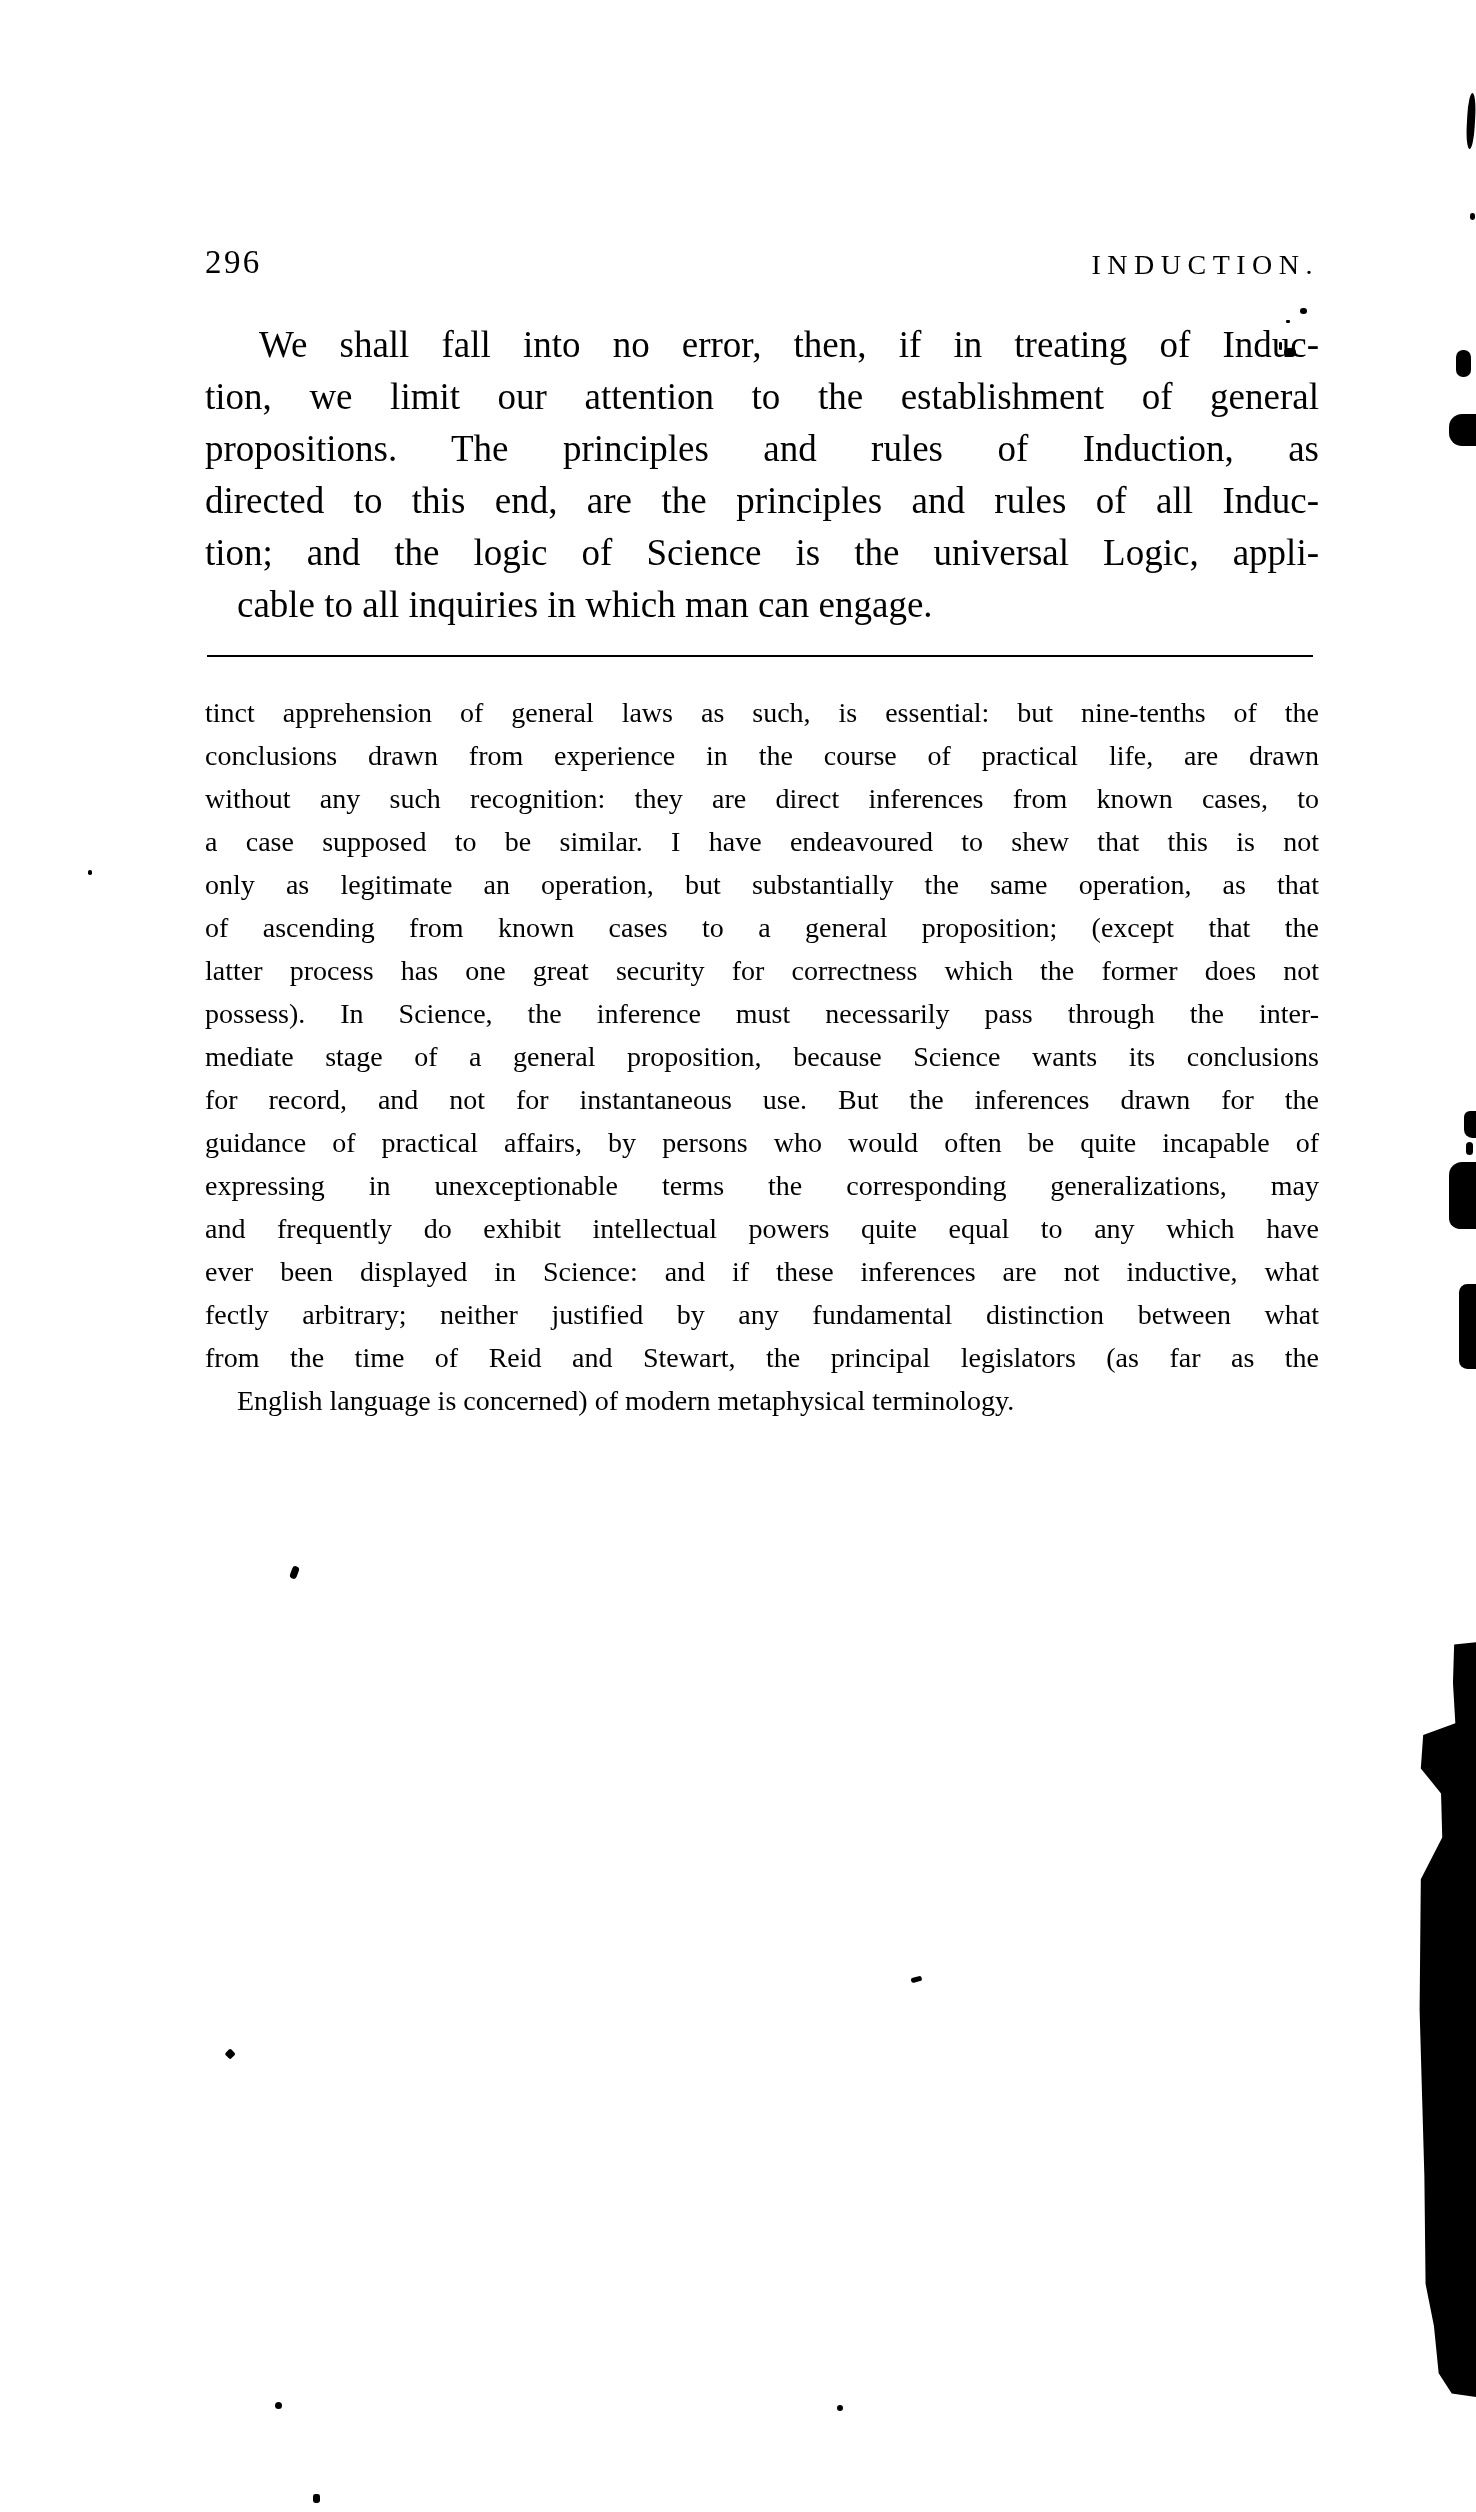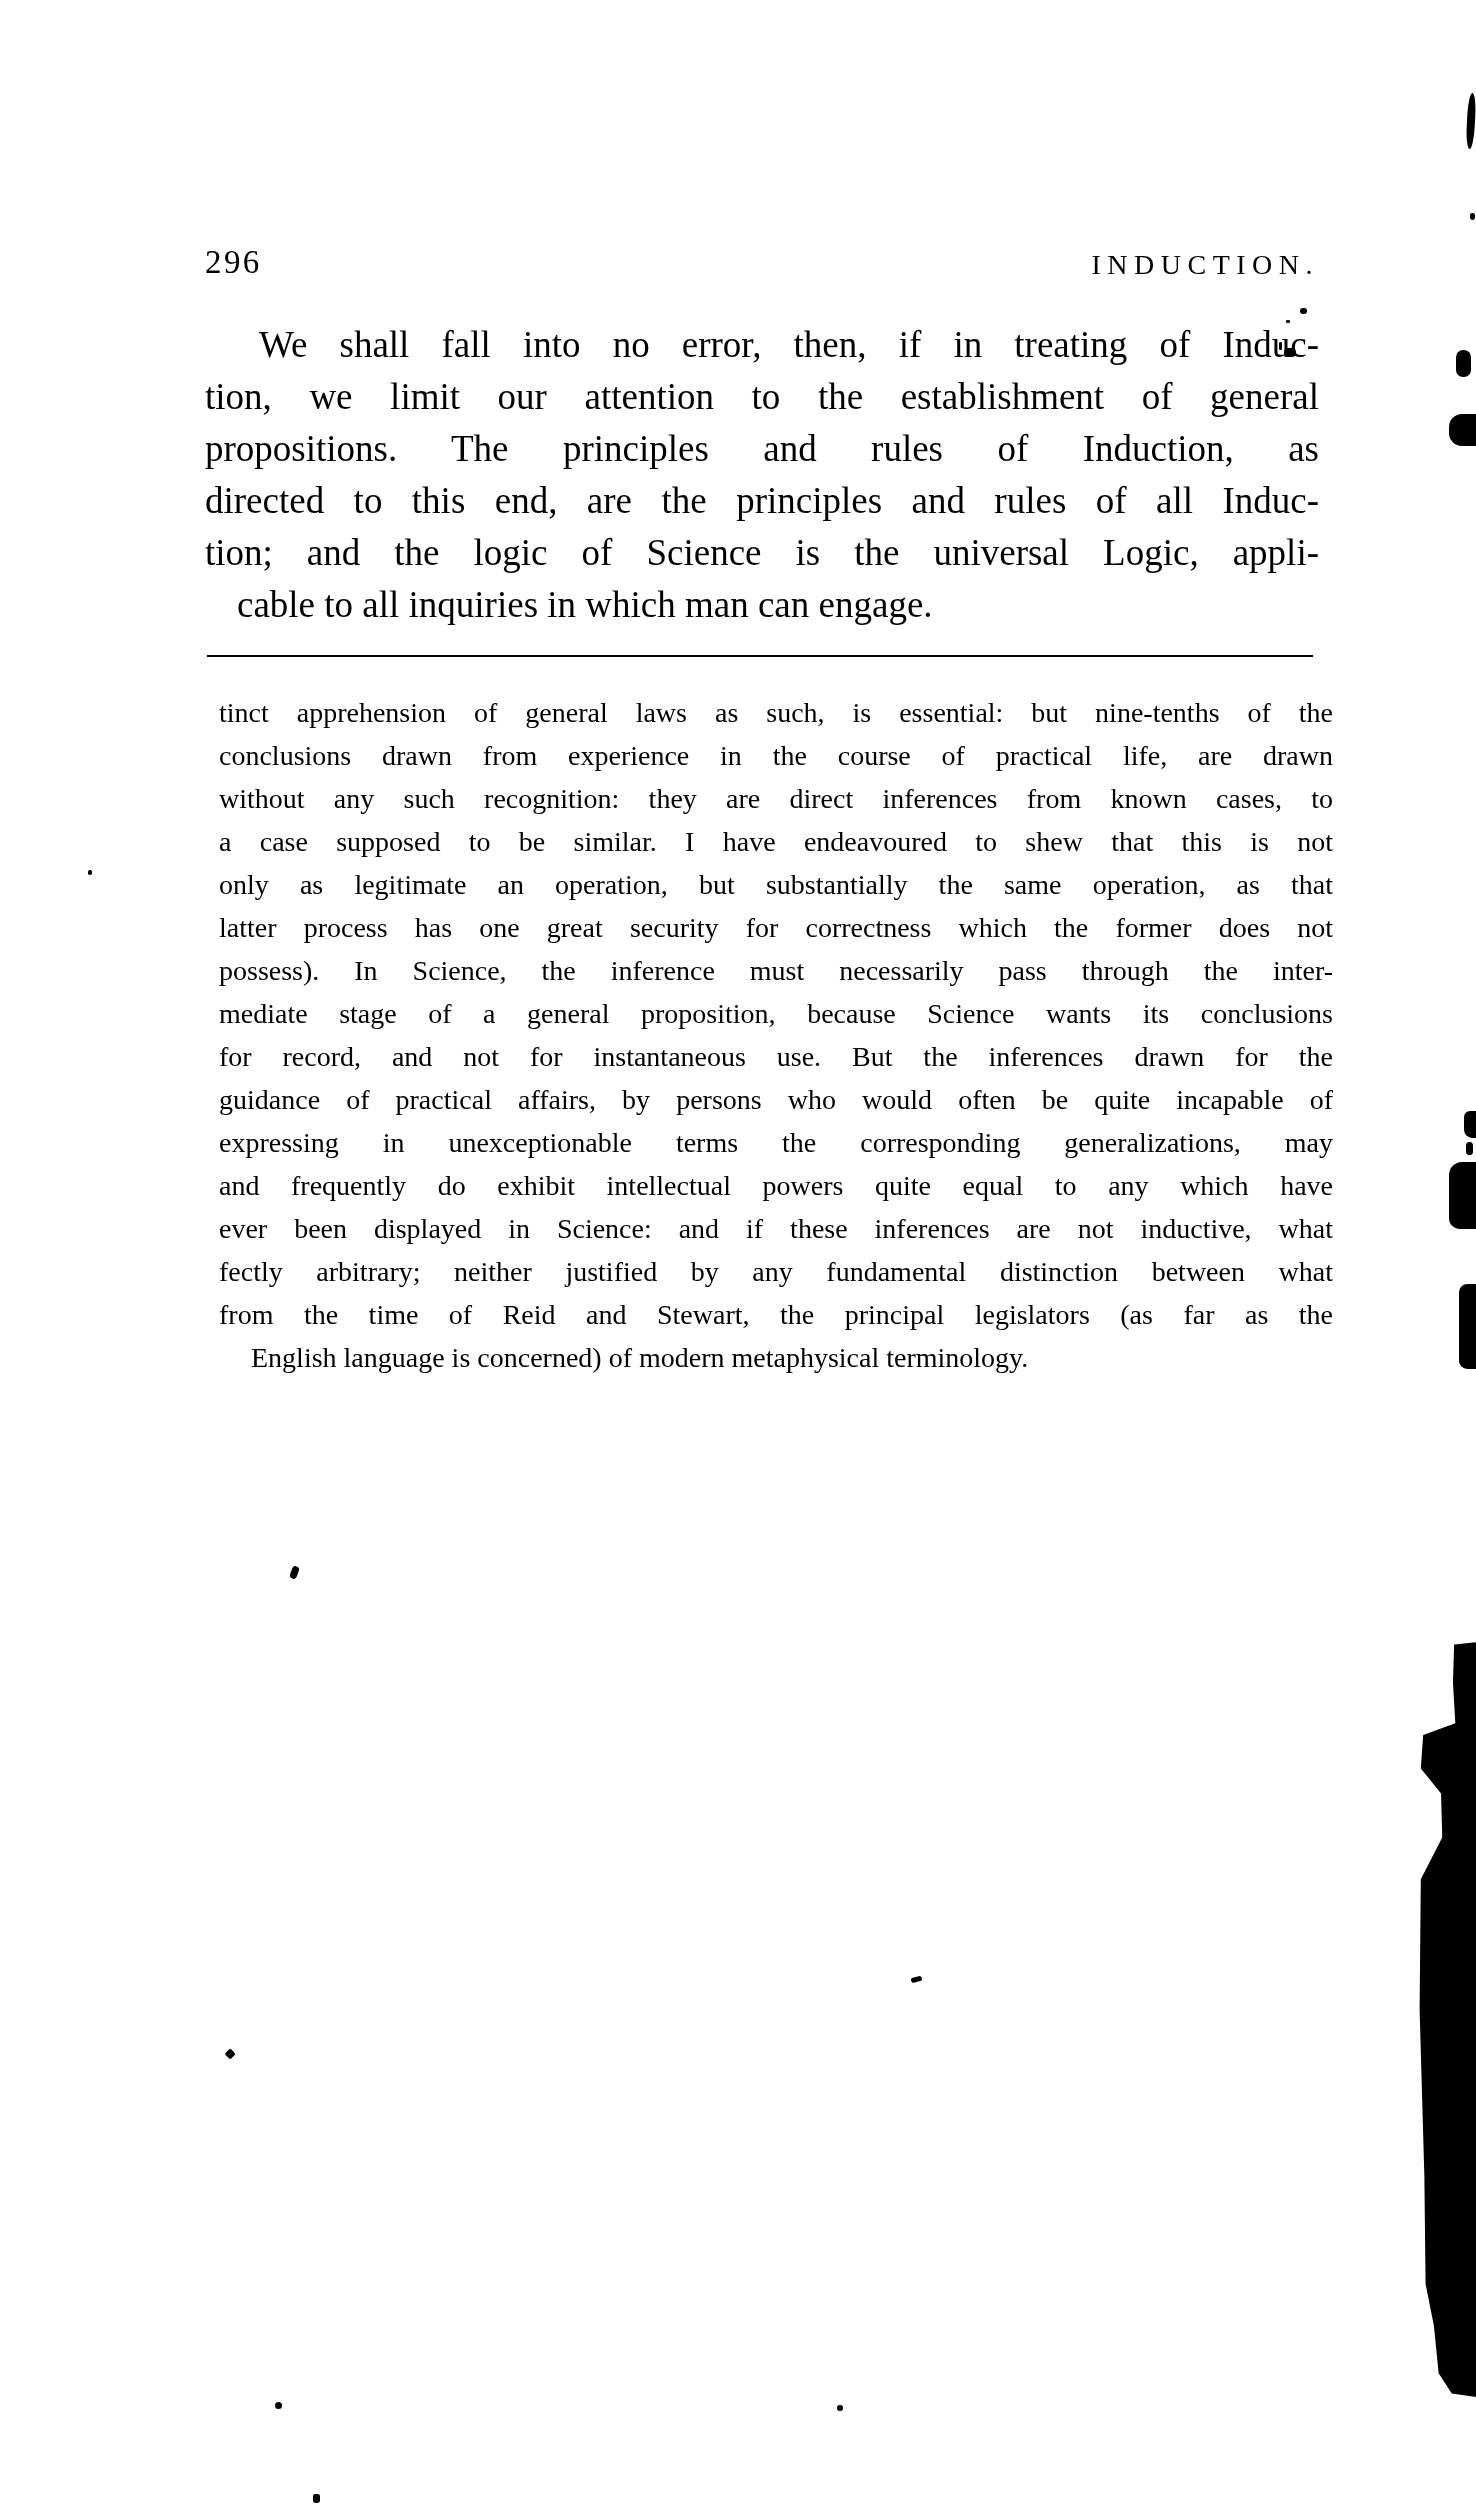--- a/index.html
+++ b/index.html
@@ -17,21 +17,21 @@
   }
   .running-title {
     position: absolute; left: 205px; top: 249px; width: 1114px;
     text-align: right; font-size: 28px; letter-spacing: 6.5px;
   }
   .main-text {
     position: absolute; left: 205px; top: 319px; width: 1114px;
     font-size: 37px; line-height: 52px;
   }
   .footnote-text {
-    position: absolute; left: 219px; top: 691px; width: 1114px;
+    position: absolute; left: 205px; top: 691px; width: 1114px;
     font-size: 28px; line-height: 43px;
   }
   .line { text-align: justify; text-align-last: justify; white-space: normal; }
   .line.last { text-align-last: left; margin-left: 32px; }
   .line.indent { text-indent: 54px; }
   .rule {
     position: absolute; left: 207px; top: 655px;
     width: 1106px; height: 1.8px; background: #000;
   }
   .artifact { position: absolute; background: #000; }
@@ -53,20 +53,21 @@
 </div>
 
 <div class="rule"></div>
 
 <div class="footnote-text">
   <div class="line">tinct apprehension of general laws as such, is essential: but nine-tenths of the</div>
   <div class="line">conclusions drawn from experience in the course of practical life, are drawn</div>
   <div class="line">without any such recognition: they are direct inferences from known cases, to</div>
   <div class="line">a case supposed to be similar. I have endeavoured to shew that this is not</div>
   <div class="line">only as legitimate an operation, but substantially the same operation, as that</div>
+  <div class="line">of ascending from known cases to a general proposition; (except that the</div>
   <div class="line">latter process has one great security for correctness which the former does not</div>
   <div class="line">possess). In Science, the inference must necessarily pass through the inter-</div>
   <div class="line">mediate stage of a general proposition, because Science wants its conclusions</div>
   <div class="line">for record, and not for instantaneous use. But the inferences drawn for the</div>
   <div class="line">guidance of practical affairs, by persons who would often be quite incapable of</div>
   <div class="line">expressing in unexceptionable terms the corresponding generalizations, may</div>
   <div class="line">and frequently do exhibit intellectual powers quite equal to any which have</div>
   <div class="line">ever been displayed in Science: and if these inferences are not inductive, what</div>
   <div class="line">fectly arbitrary; neither justified by any fundamental distinction between what</div>
   <div class="line">from the time of Reid and Stewart, the principal legislators (as far as the</div>

